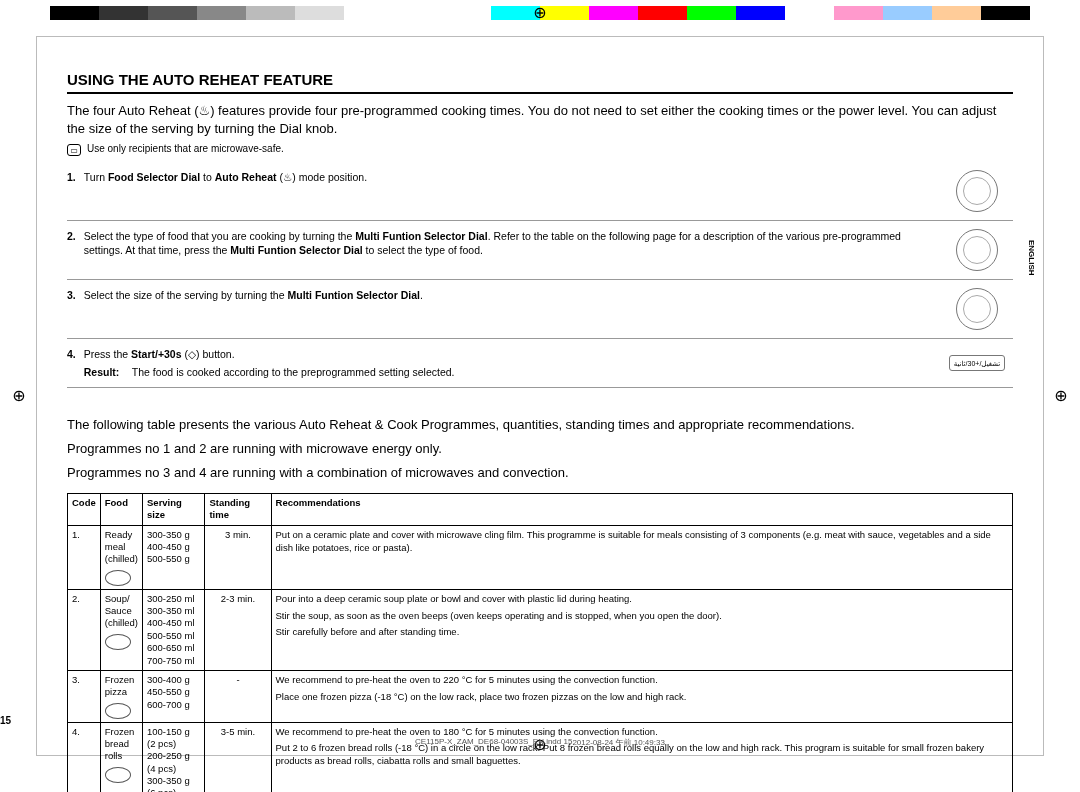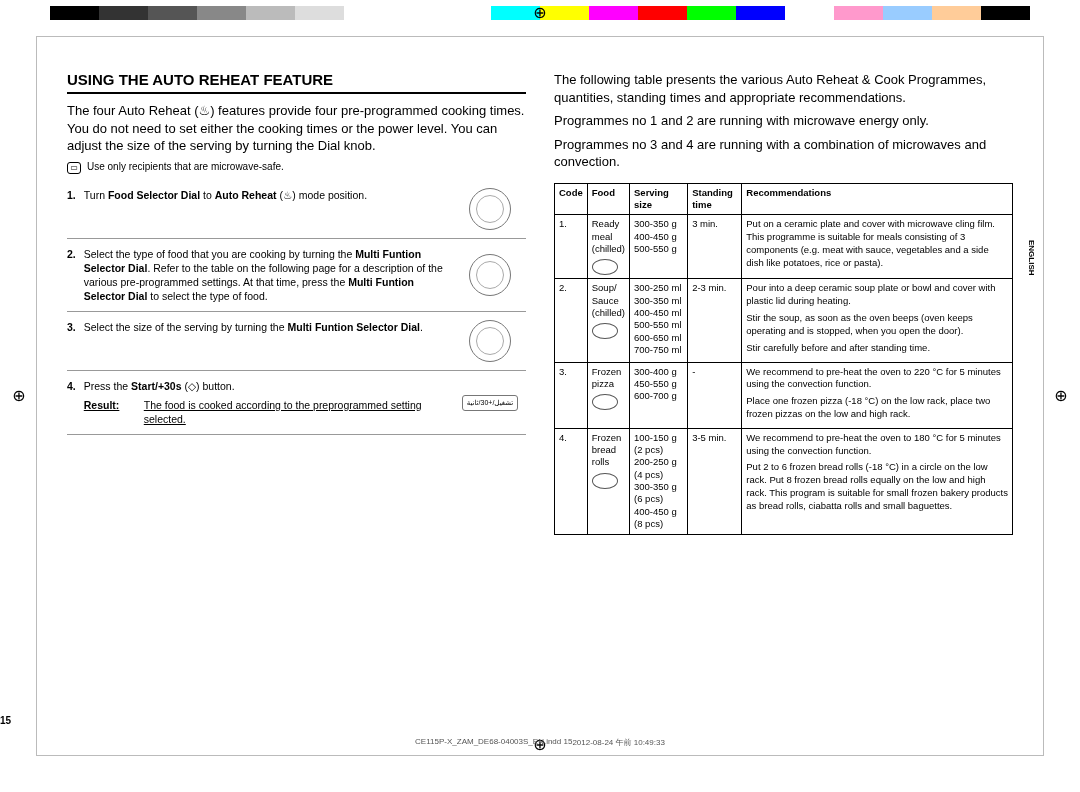--- a/index.html
+++ b/index.html
@@ -30,20 +30,21 @@
   .page-outer {
     position: absolute;
     top: 36px;
     left: 36px;
     right: 36px;
     bottom: 36px;
     border: 1px solid #bbb;
     padding: 34px 30px 18px 30px;
     display: flex;
     gap: 28px;
+    flex-direction: column;
   }
   .col { flex: 1; }
   h2 {
     font-size: 15px;
     font-weight: bold;
     border-bottom: 2px solid #000;
     padding-bottom: 4px;
     margin-bottom: 8px;
   }
   p { font-size: 13px; line-height: 1.35; margin-bottom: 6px; }
@@ -91,38 +92,38 @@
     border: 1px solid #aaa;
     border-radius: 50%;
   }
   .btn-fig {
     width: 56px; height: 16px;
     border: 1px solid #777;
     border-radius: 3px;
     font-size: 7px;
     display: flex; align-items: center; justify-content: center;
   }
-  .result-row { display: flex; gap: 12px; margin-top: 4px; text-decoration: underline; }
+  .result-row { display: flex; margin-top: 4px; }
   .result-label { font-weight: bold; flex-shrink: 0; width: 48px; }
   .bullets { list-style: disc; margin-left: 16px; margin-top: 4px; }
   table {
     border-collapse: collapse;
     width: 100%;
     font-size: 9.5px;
     margin-top: 12px;
   }
   th, td {
     border: 1px solid #000;
     padding: 3px 4px;
     vertical-align: top;
     text-align: left;
     line-height: 1.3;
   }
   th { font-weight: bold; }
-  td.center { text-align: left; }
+  td.center { text-align: center; }
   .food-icon {
     margin-top: 4px;
     width: 26px; height: 16px;
     border: 1px solid #555;
     border-radius: 50%;
     display: block;
   }
   .side-label {
     position: absolute;
     right: 44px;

